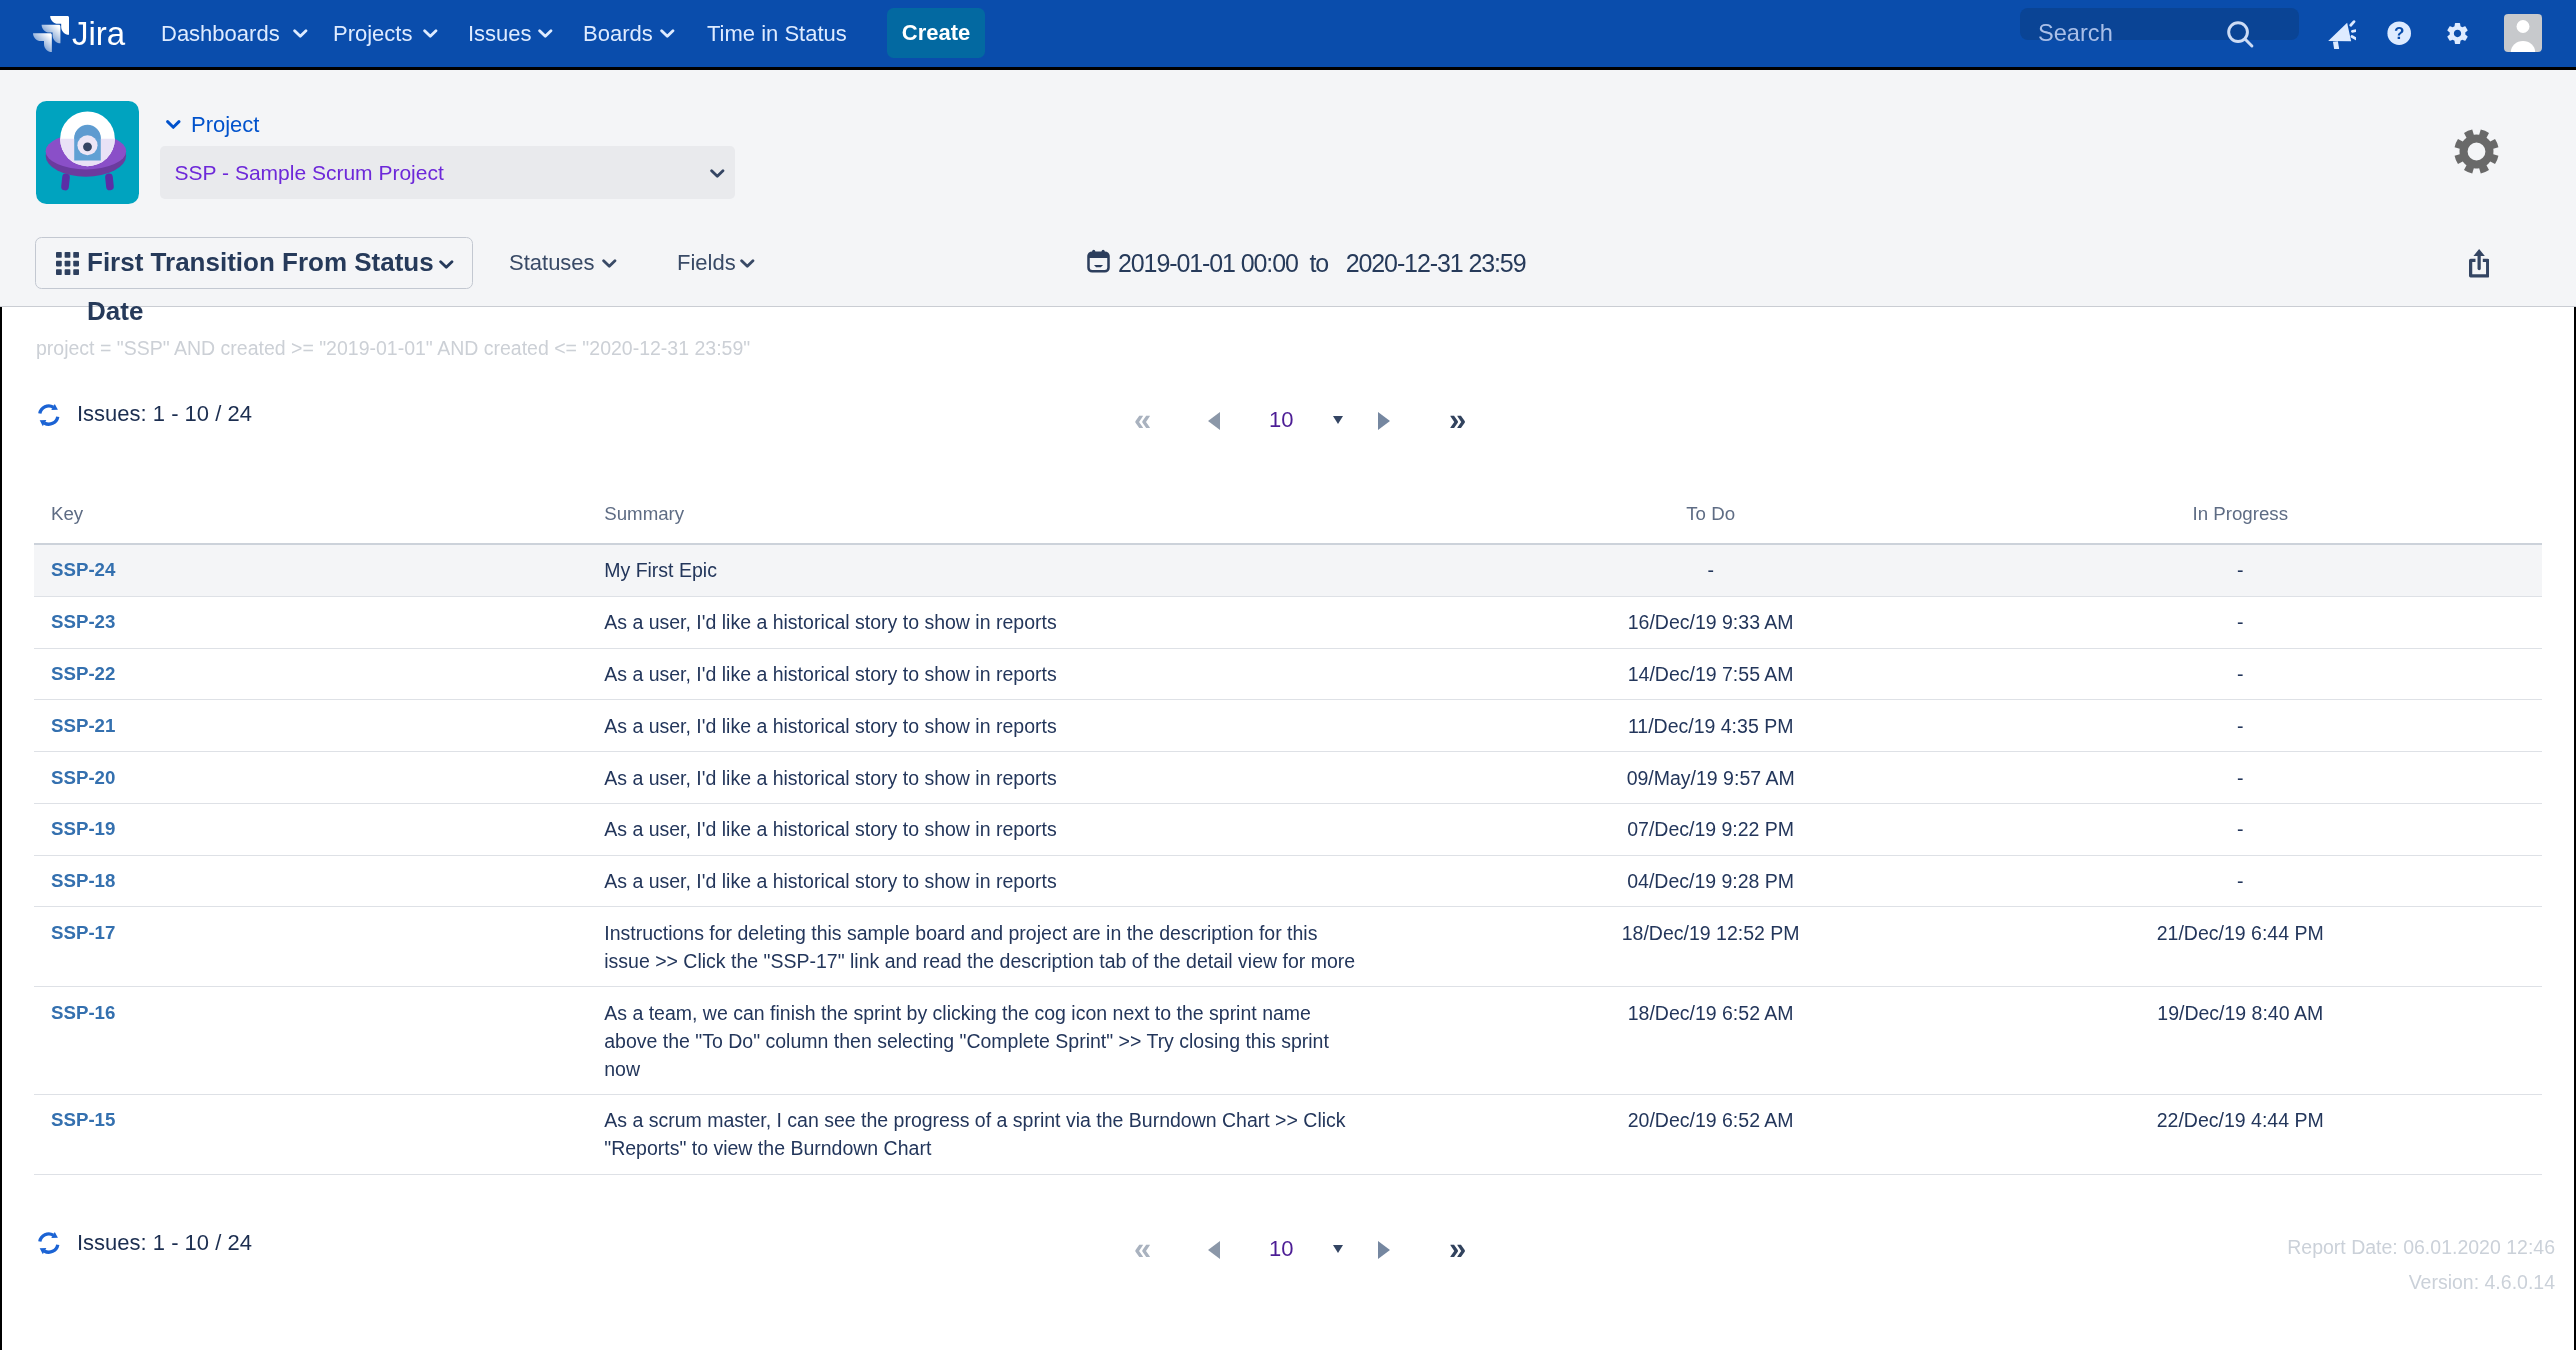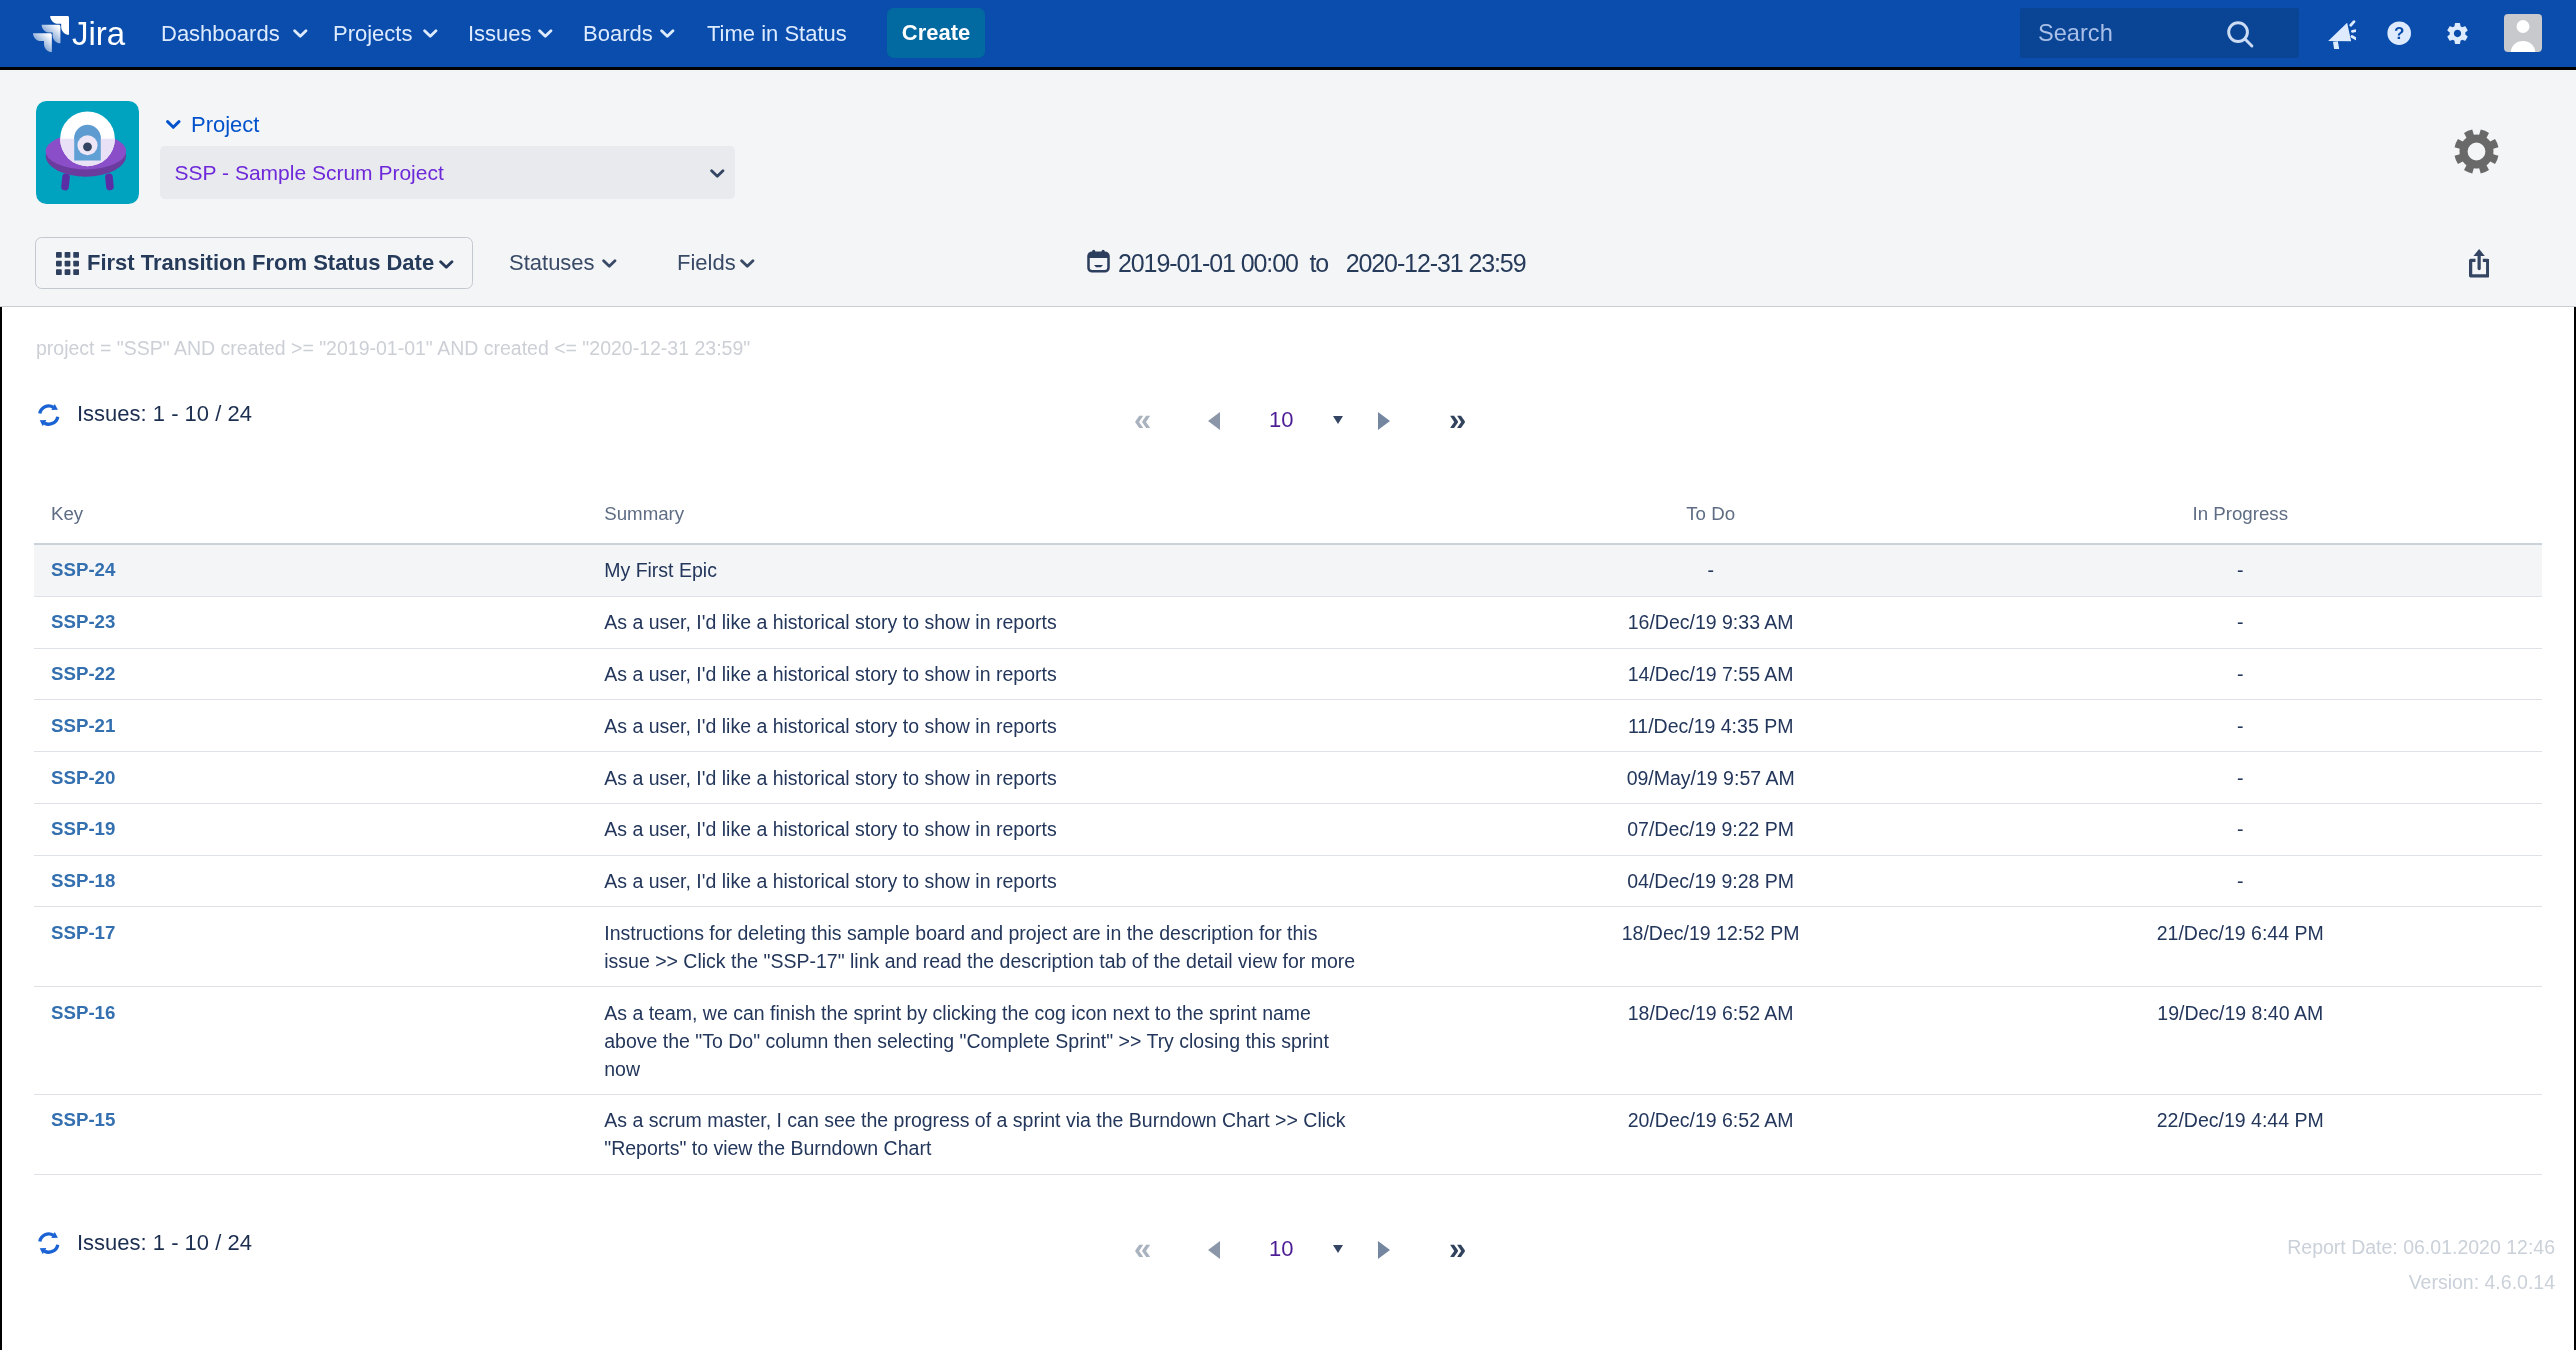--- a/index.html
+++ b/index.html
@@ -5,33 +5,33 @@
   * { margin:0; padding:0; box-sizing:border-box; }
   html,body { width:2576px; height:1350px; font-family:"Liberation Sans", sans-serif; background:#fff; overflow:hidden; }
   .abs { position:absolute; }
   #page { position:relative; width:2576px; height:1350px; }
 
   
   #nav { position:absolute; left:0; top:0; width:2576px; height:67px; background:#0a4dac; }
   .navitem { position:absolute; top:0; height:67px; line-height:67px; color:#deebff; font-size:22px; }
   .navchev { position:absolute; top:29px; width:14.6px; height:9px; }
   #create { position:absolute; left:887px; top:8.1px; width:98px; height:50px; border-radius:6.5px; background:#0369a1; color:#fff; font-size:22px; font-weight:bold; text-align:center; line-height:50px; }
-  #search { position:absolute; left:2020px; top:8.1px; width:279px; height:50px; border-radius:3px; background:#0a4495; }
+  #search { position:absolute; left:2020px; top:8.1px; width:279px; height:32px; border-radius:8px; background:#0a4495; }
   #search .ph { position:absolute; left:18px; top:0; line-height:50px; font-size:23.6px; color:#a9bfe8; }
 
   
   #frame { position:absolute; left:0; top:67px; width:2576px; height:1284px; background:#fff; border-top:3.3px solid #000; border-left:2.4px solid #000; border-right:2.4px solid #000; }
 
   
   #band { position:absolute; left:0; top:70px; width:2576px; height:237px; background:#f4f5f7; border-bottom:1.6px solid #cacdd3; }
   #projlabel { position:absolute; left:191px; top:112px; font-size:22px; color:#0052cc; }
   #projselect { position:absolute; left:160px; top:146px; width:575px; height:53px; background:#e9eaed; border-radius:4.9px; }
   #projselect .txt { position:absolute; left:14.6px; top:0; line-height:53px; font-size:21px; color:#6d28d9; }
   #filterbtn { position:absolute; left:35px; top:237px; width:438px; height:52px; border:1.6px solid #c3c8d1; border-radius:6.5px; }
-  #filterbtn .txt { position:absolute; left:51px; top:0; line-height:49px; font-size:22px; font-weight:bold; color:#263a5a; }
+  #filterbtn .txt { position:absolute; left:51px; top:0; line-height:49px; font-size:26px; font-weight:bold; color:#263a5a; }
   .tbitem { position:absolute; top:237px; height:52px; line-height:52px; font-size:22px; color:#394a66; }
   #dates { position:absolute; left:1118px; top:237px; height:52px; line-height:52px; font-size:25px; letter-spacing:-1.1px; color:#263a5a; }
 
   
   #jql { position:absolute; left:36px; top:337px; font-size:19.5px; color:#ccd0d6; }
   .issuesline { position:absolute; left:77px; font-size:22px; color:#1c2e50; }
   .pag { position:absolute; font-size:22px; color:#4c1d95; }
 
   
   table { border-collapse:collapse; table-layout:fixed; }

